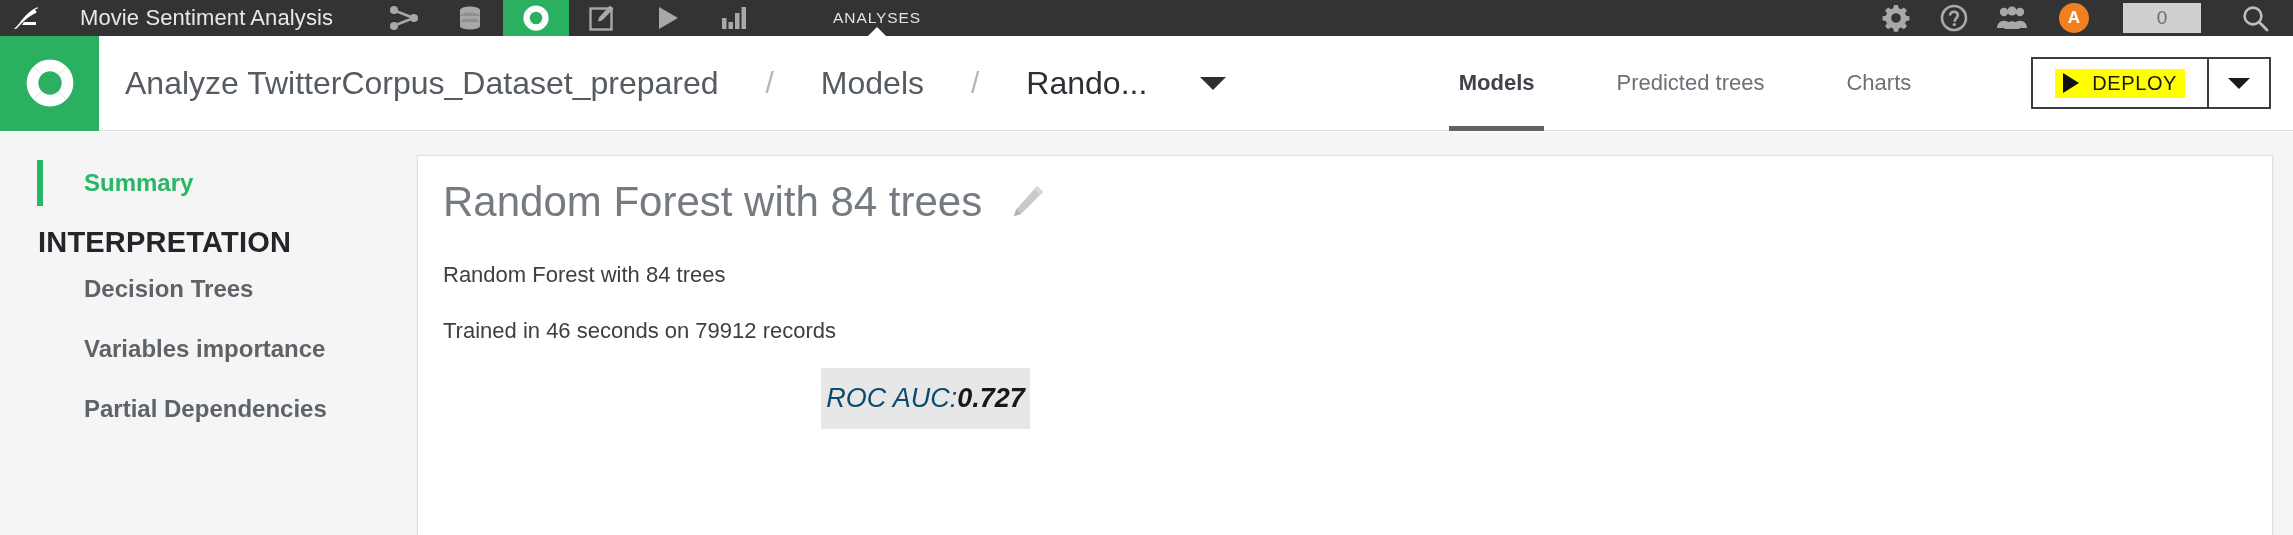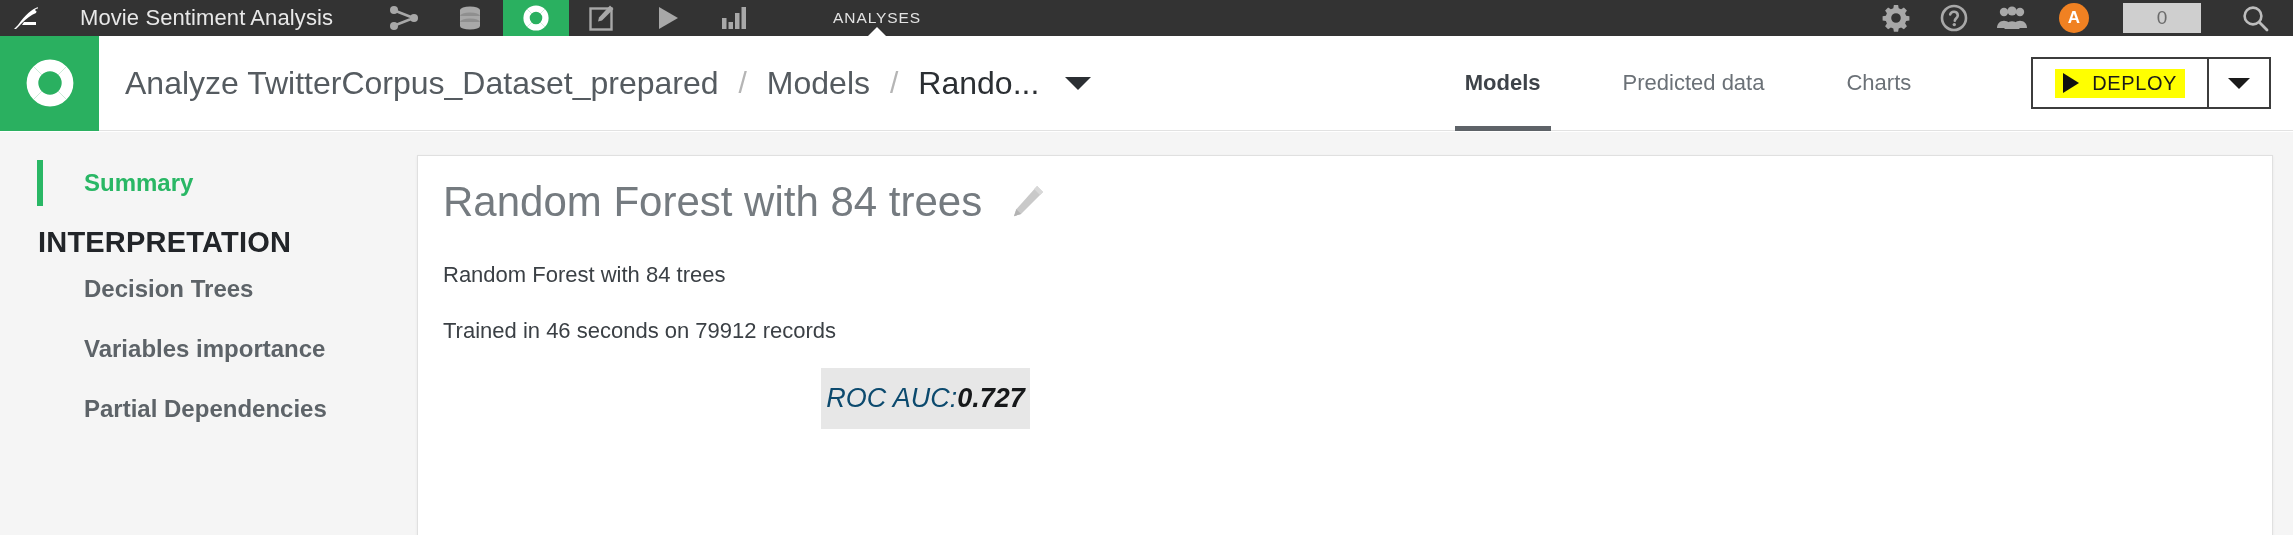--- a/index.html
+++ b/index.html
@@ -83,21 +83,21 @@
     background: #ffffff;
     border-bottom: 1px solid #e2e2e2;
     display: flex; align-items: center;
   }
   .hdr-logo {
     width: 99px; height: 95px; background: #2ab060;
     display: flex; align-items: center; justify-content: center;
     flex: 0 0 auto; cursor: pointer;
   }
   .breadcrumb {
-    display: flex; align-items: center; margin-left: 26px; flex: 0 0 auto;
+    display: flex; align-items: center; margin-left: 26px; flex: 0 0 auto; gap: 27px;
   }
   .bc-item {
     font-size: 32px; color: #555b60; font-weight: 300;
     white-space: nowrap; cursor: pointer;
   }
   .bc-item.strong { color: #2b2f33; font-weight: 400; }
   .bc-sep {
     font-size: 30px; color: #b5b5b5; margin: 0 20px; font-weight: 300;
   }
   .bc-caret {
@@ -393,21 +393,21 @@
     <span class="bc-caret"></span>
   </div>
 
   <div class="hdr-spacer"></div>
 
   <div class="tabs">
     <div class="tab active">
       <span>Models</span>
     </div>
     <div class="tab">
-      <span>Predicted data</span>
+      <span>Predicted trees</span>
     </div>
     <div class="tab">
       <span>Charts</span>
     </div>
   </div>
 
   <div class="deploy-group">
     <div class="deploy-btn">
       <span class="deploy-hl">
         <span class="deploy-play"></span>

